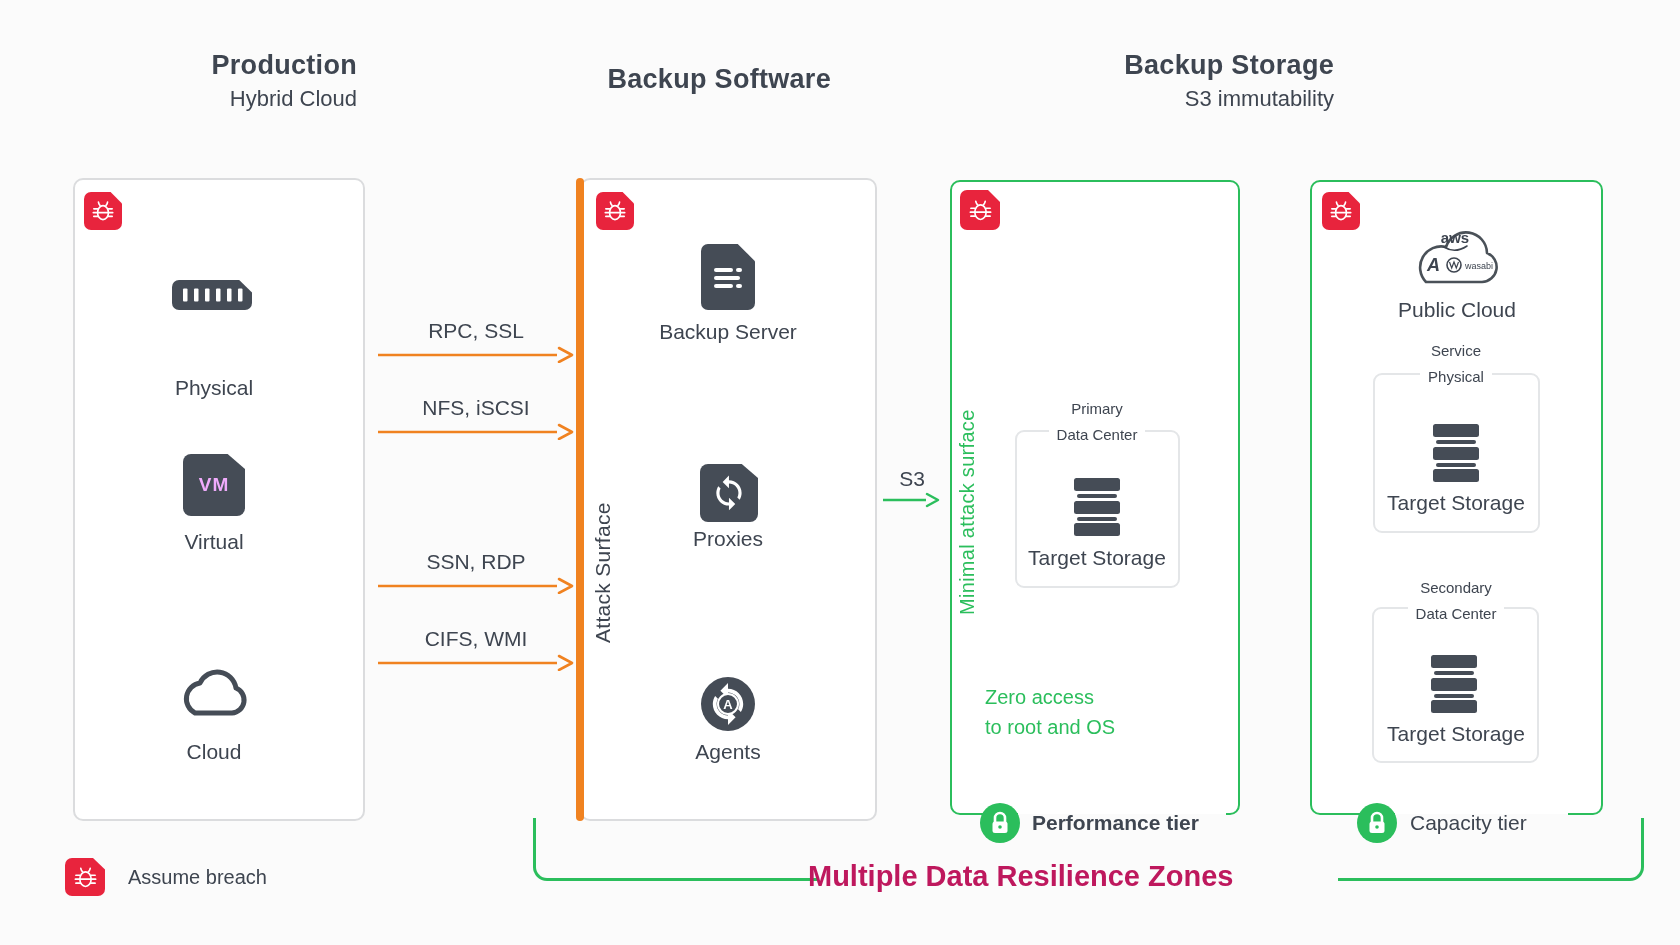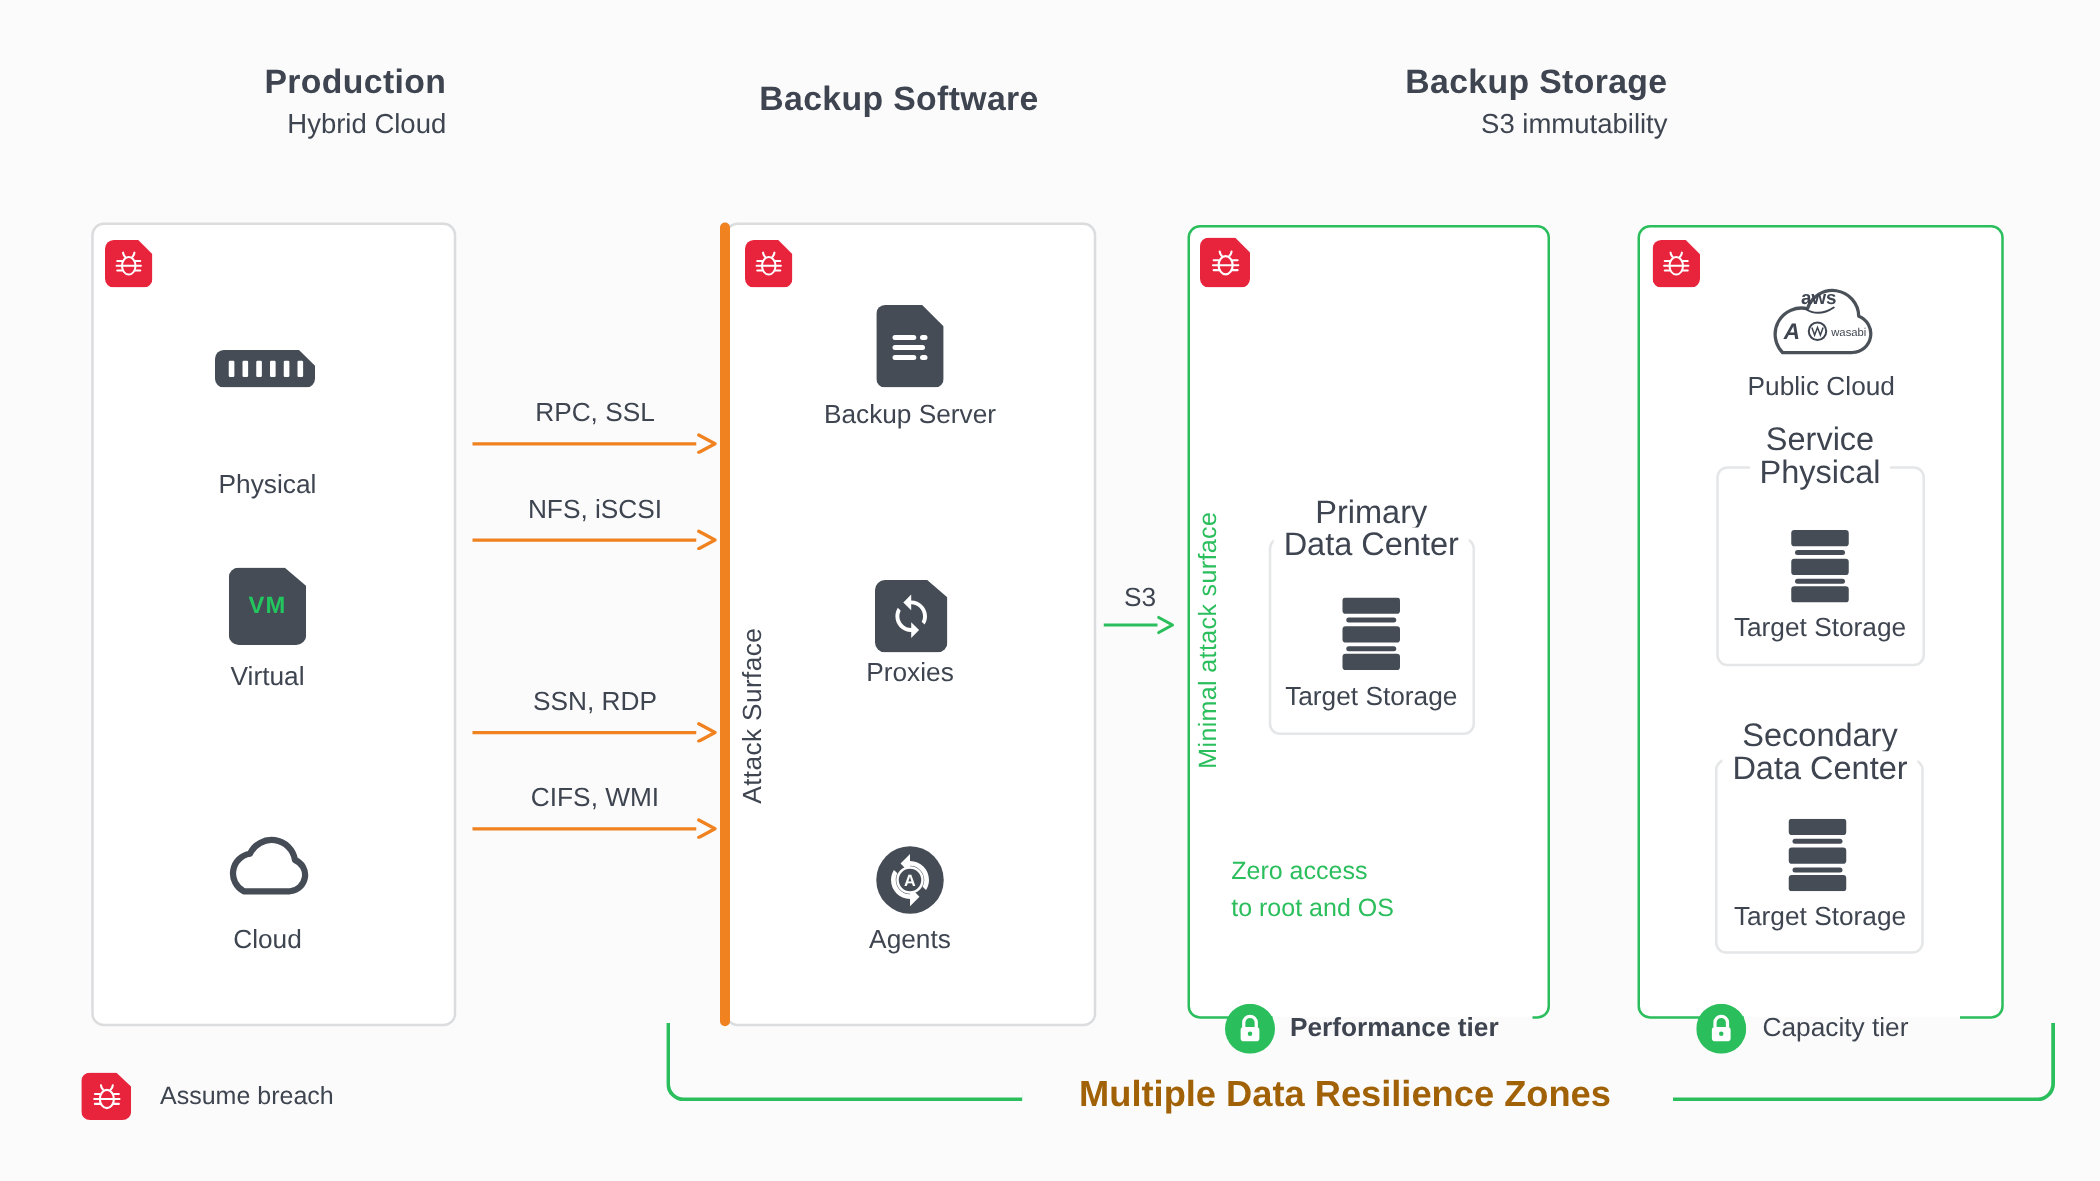--- a/index.html
+++ b/index.html
@@ -16,28 +16,28 @@
          display:flex;align-items:center;justify-content:center;}
   .itemlabel{position:absolute;font-size:21px;text-align:center;white-space:nowrap;}
   .vtext{position:absolute;writing-mode:vertical-rl;transform:rotate(180deg);font-size:21px;
          letter-spacing:.3px;display:flex;align-items:center;justify-content:center;white-space:nowrap;}
   .green{color:#2BBE5C;}
   .darkicon{position:absolute;background:#454C56;}
   .clipcorner{border-radius:8px;clip-path:polygon(0 0,72% 0,100% 24%,100% 100%,0 100%);}
   .arrow-group{position:absolute;width:198px;text-align:center;}
   .arrow-label{font-size:21px;margin-bottom:2px;white-space:nowrap;}
   .innerbox{position:absolute;background:#fff;border:2px solid #e4e6e8;border-radius:9px;box-sizing:border-box;}
-  .fieldlabel{position:absolute;text-align:center;font-size:26px;line-height:26px;white-space:nowrap;}
+  .fieldlabel{position:absolute;text-align:center;font-size:15px;line-height:26px;white-space:nowrap;}
   .fieldlabel .bg{background:#fff;padding:0 8px;display:inline-block;}
   .tierlabel{position:absolute;font-size:21px;white-space:nowrap;}
   .mask{position:absolute;height:8px;background:linear-gradient(#fff 50%,#fbfbfb 50%);}
   .bracket-left{position:absolute;border-left:3px solid #2BBE5C;border-bottom:3px solid #2BBE5C;border-bottom-left-radius:14px;}
   .bracket-right{position:absolute;border-right:3px solid #2BBE5C;border-bottom:3px solid #2BBE5C;border-bottom-right-radius:14px;}
-  .footer-text{position:absolute;font-size:29px;font-weight:bold;color:#a16207;text-align:center;white-space:nowrap;}
-  .vmtext{color:#22c55e;font-size:19px;font-weight:bold;letter-spacing:1px;}
+  .footer-text{position:absolute;font-size:29px;font-weight:bold;color:#be185d;text-align:left;white-space:nowrap;}
+  .vmtext{color:#f0abfc;font-size:19px;font-weight:bold;letter-spacing:1px;}
   .centerflex{display:flex;align-items:center;justify-content:center;}
 </style>
 </head>
 <body>
 
 <div id="canvas">
 
   <div class="abs hdr" style="left:57px;top:50px;width:300px;">
     <div class="t">Production</div>
     <div class="s">Hybrid Cloud</div>

